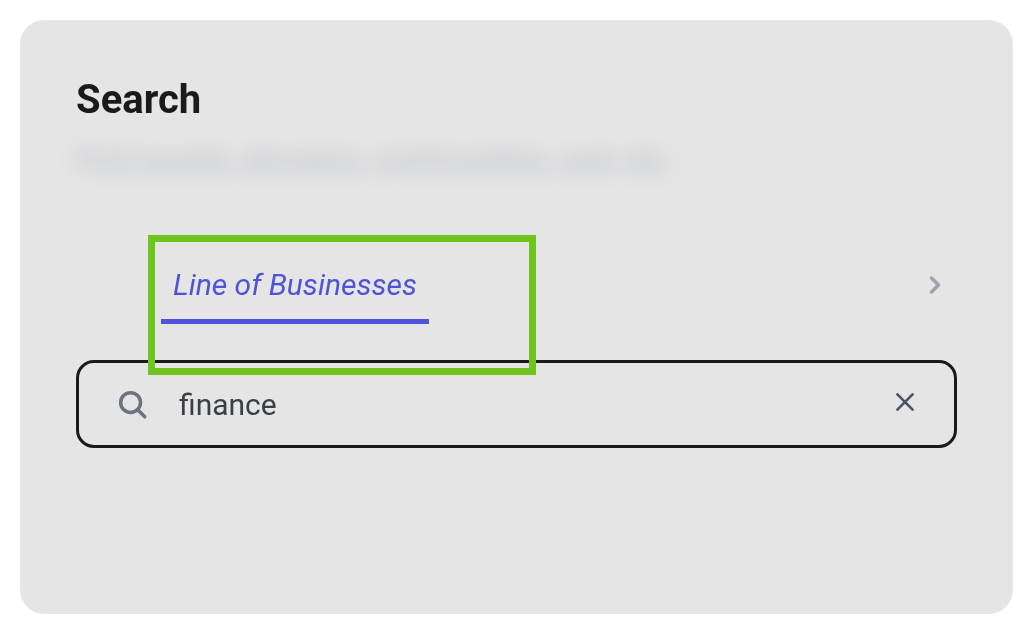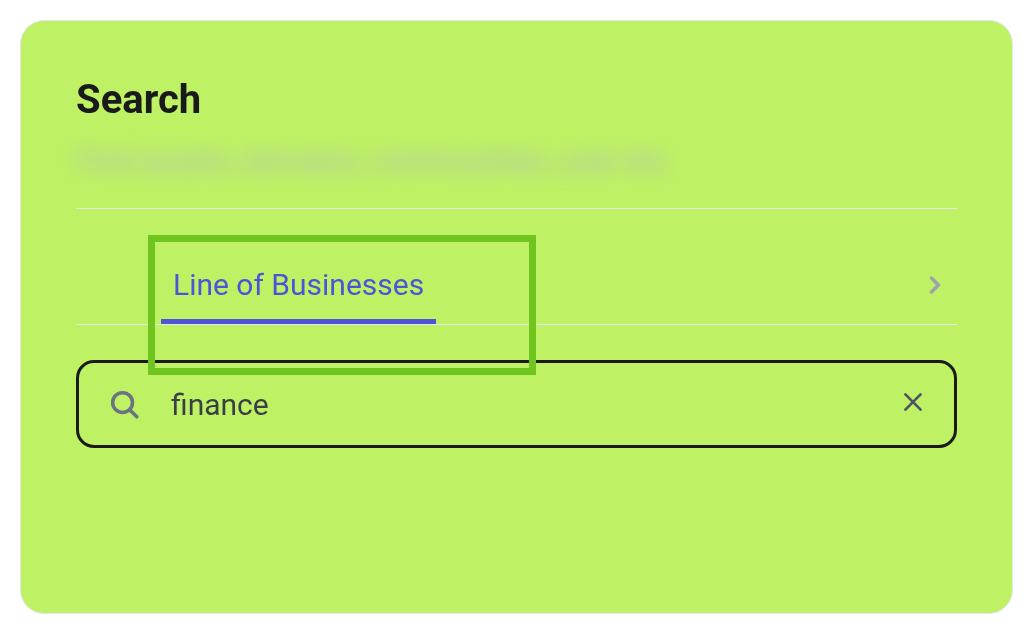--- a/index.html
+++ b/index.html
@@ -11,21 +11,21 @@
       font-family: -apple-system, BlinkMacSystemFont, 'Segoe UI', Roboto, Helvetica, Arial, sans-serif;
       background: #ffffff;
       padding: 20px;
     }
     .card {
       width: 993px;
       height: 594px;
       border: 1px solid #e5e7eb;
       border-radius: 24px;
       padding: 55px 55px 40px 55px;
-      background: #bef264;
+      background: #e5e5e5;
     }
     .title {
       font-size: 40px;
       font-weight: 700;
       color: #1a1a1a;
       margin-bottom: 20px;
     }
     .subtitle {
       color: #b1b6c0;
       font-size: 30px;
@@ -45,20 +45,21 @@
       position: relative;
       border-bottom: 1px solid #e5e7eb;
       margin-top: 40px;
     }
     .tabs-scroll {
       display: flex;
       align-items: flex-end;
       gap: 46px;
       flex: 1;
       padding-left: 85px;
+      font-style: italic;
     }
     .tab {
       font-size: 30px;
       color: #6b7280;
       padding: 18px 12px 22px 12px;
       cursor: pointer;
       position: relative;
       white-space: nowrap;
     }
     .tab.active {
@@ -90,21 +91,21 @@
     }
     .search-wrap {
       margin-top: 35px;
     }
     .search-field {
       display: flex;
       align-items: center;
       border: 3px solid #1a1a1a;
       border-radius: 18px;
       height: 88px;
-      padding: 0 28px;
+      padding: 0 36px;
       gap: 30px;
     }
     .search-icon {
       color: #6b7280;
       display: flex;
       align-items: center;
     }
     .search-icon svg {
       width: 34px;
       height: 34px;

